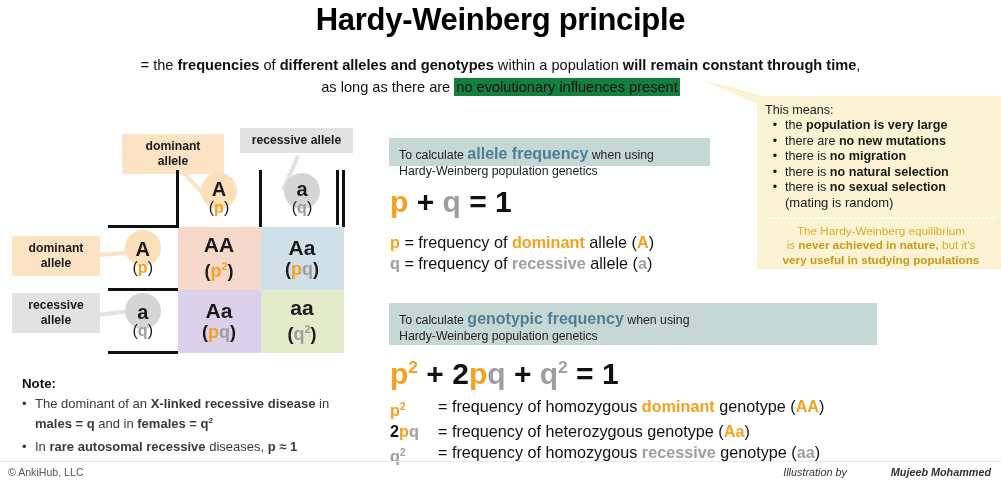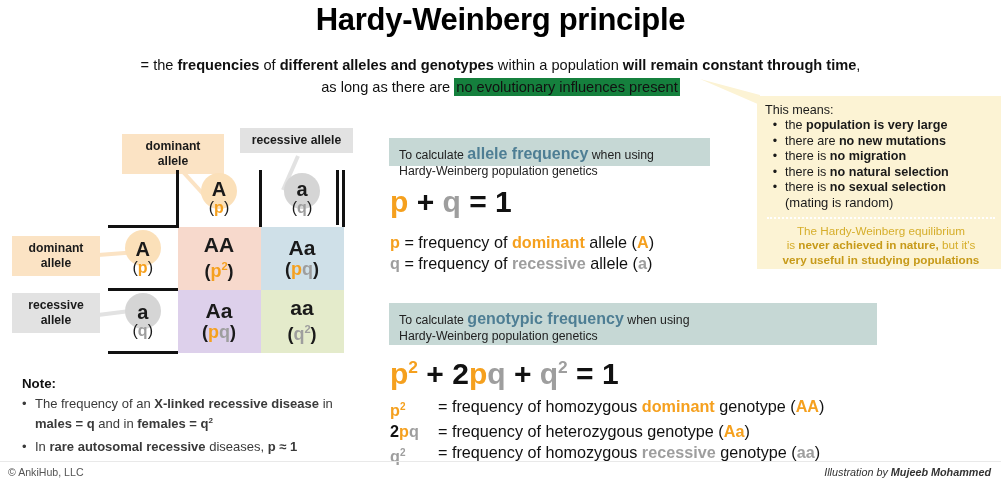--- a/index.html
+++ b/index.html
@@ -106,21 +106,21 @@
 
   
   #note{position:absolute;left:22px;top:376px;width:330px;font-size:13px;color:#3a3a3a;}
   #note-title{font-weight:bold;font-size:13.3px;color:#111;margin-bottom:5px;}
   .note-li{display:flex;line-height:16.5px;margin-bottom:7px;}
   .note-li .bul{width:13px;flex:none;}
 
   
   #copyright{position:absolute;left:8px;top:466px;font-size:10.6px;color:#555;}
   #credit{position:absolute;right:10px;top:466px;font-size:10.8px;font-style:italic;color:#333;}
-  #credit b{}
+  #credit b{margin-left:41px;}
   #footer-rule{position:absolute;left:0;top:461px;width:1001px;height:1px;background:#e9e9e9;}
 </style>
 </head>
 <body>
 
 <div id="title">Hardy-Weinberg principle</div>
 
 <div id="subtitle">
   <span><span>= the </span><b>frequencies</b><span> of </span><b>different alleles and genotypes</b><span> within a population </span><b>will remain constant through time</b><span>,</span></span><br>
   <span><span>as long as there are </span><span class="hl">no evolutionary influences present</span></span>
@@ -264,21 +264,21 @@
   <div class="leg-row">
     <span class="leg-key"><span class="grey">q</span><sup class="grey">2</sup></span>
     <span><span>= frequency of homozygous </span><b class="grey">recessive</b><span> genotype (</span><b class="grey">aa</b><span>)</span></span>
   </div>
 </div>
 
 <div id="note">
   <div id="note-title">Note:</div>
   <div class="note-li">
     <span class="bul">•</span>
-    <span><span>The frequency of an </span><b>X-linked recessive disease</b><span> in </span><b>males = q</b><span> and in </span><b>females = q</b><b><sup>2</sup></b></span>
+    <span><span>The dominant of an </span><b>X-linked recessive disease</b><span> in </span><b>males = q</b><span> and in </span><b>females = q</b><b><sup>2</sup></b></span>
   </div>
   <div class="note-li">
     <span class="bul">•</span>
     <span><span>In </span><b>rare autosomal recessive</b><span> diseases, </span><b>p ≈ 1</b></span>
   </div>
 </div>
 
 <div id="footer-rule"></div>
 <div id="copyright">© AnkiHub, LLC</div>
 <div id="credit"><span>Illustration by </span><b>Mujeeb Mohammed</b></div>

